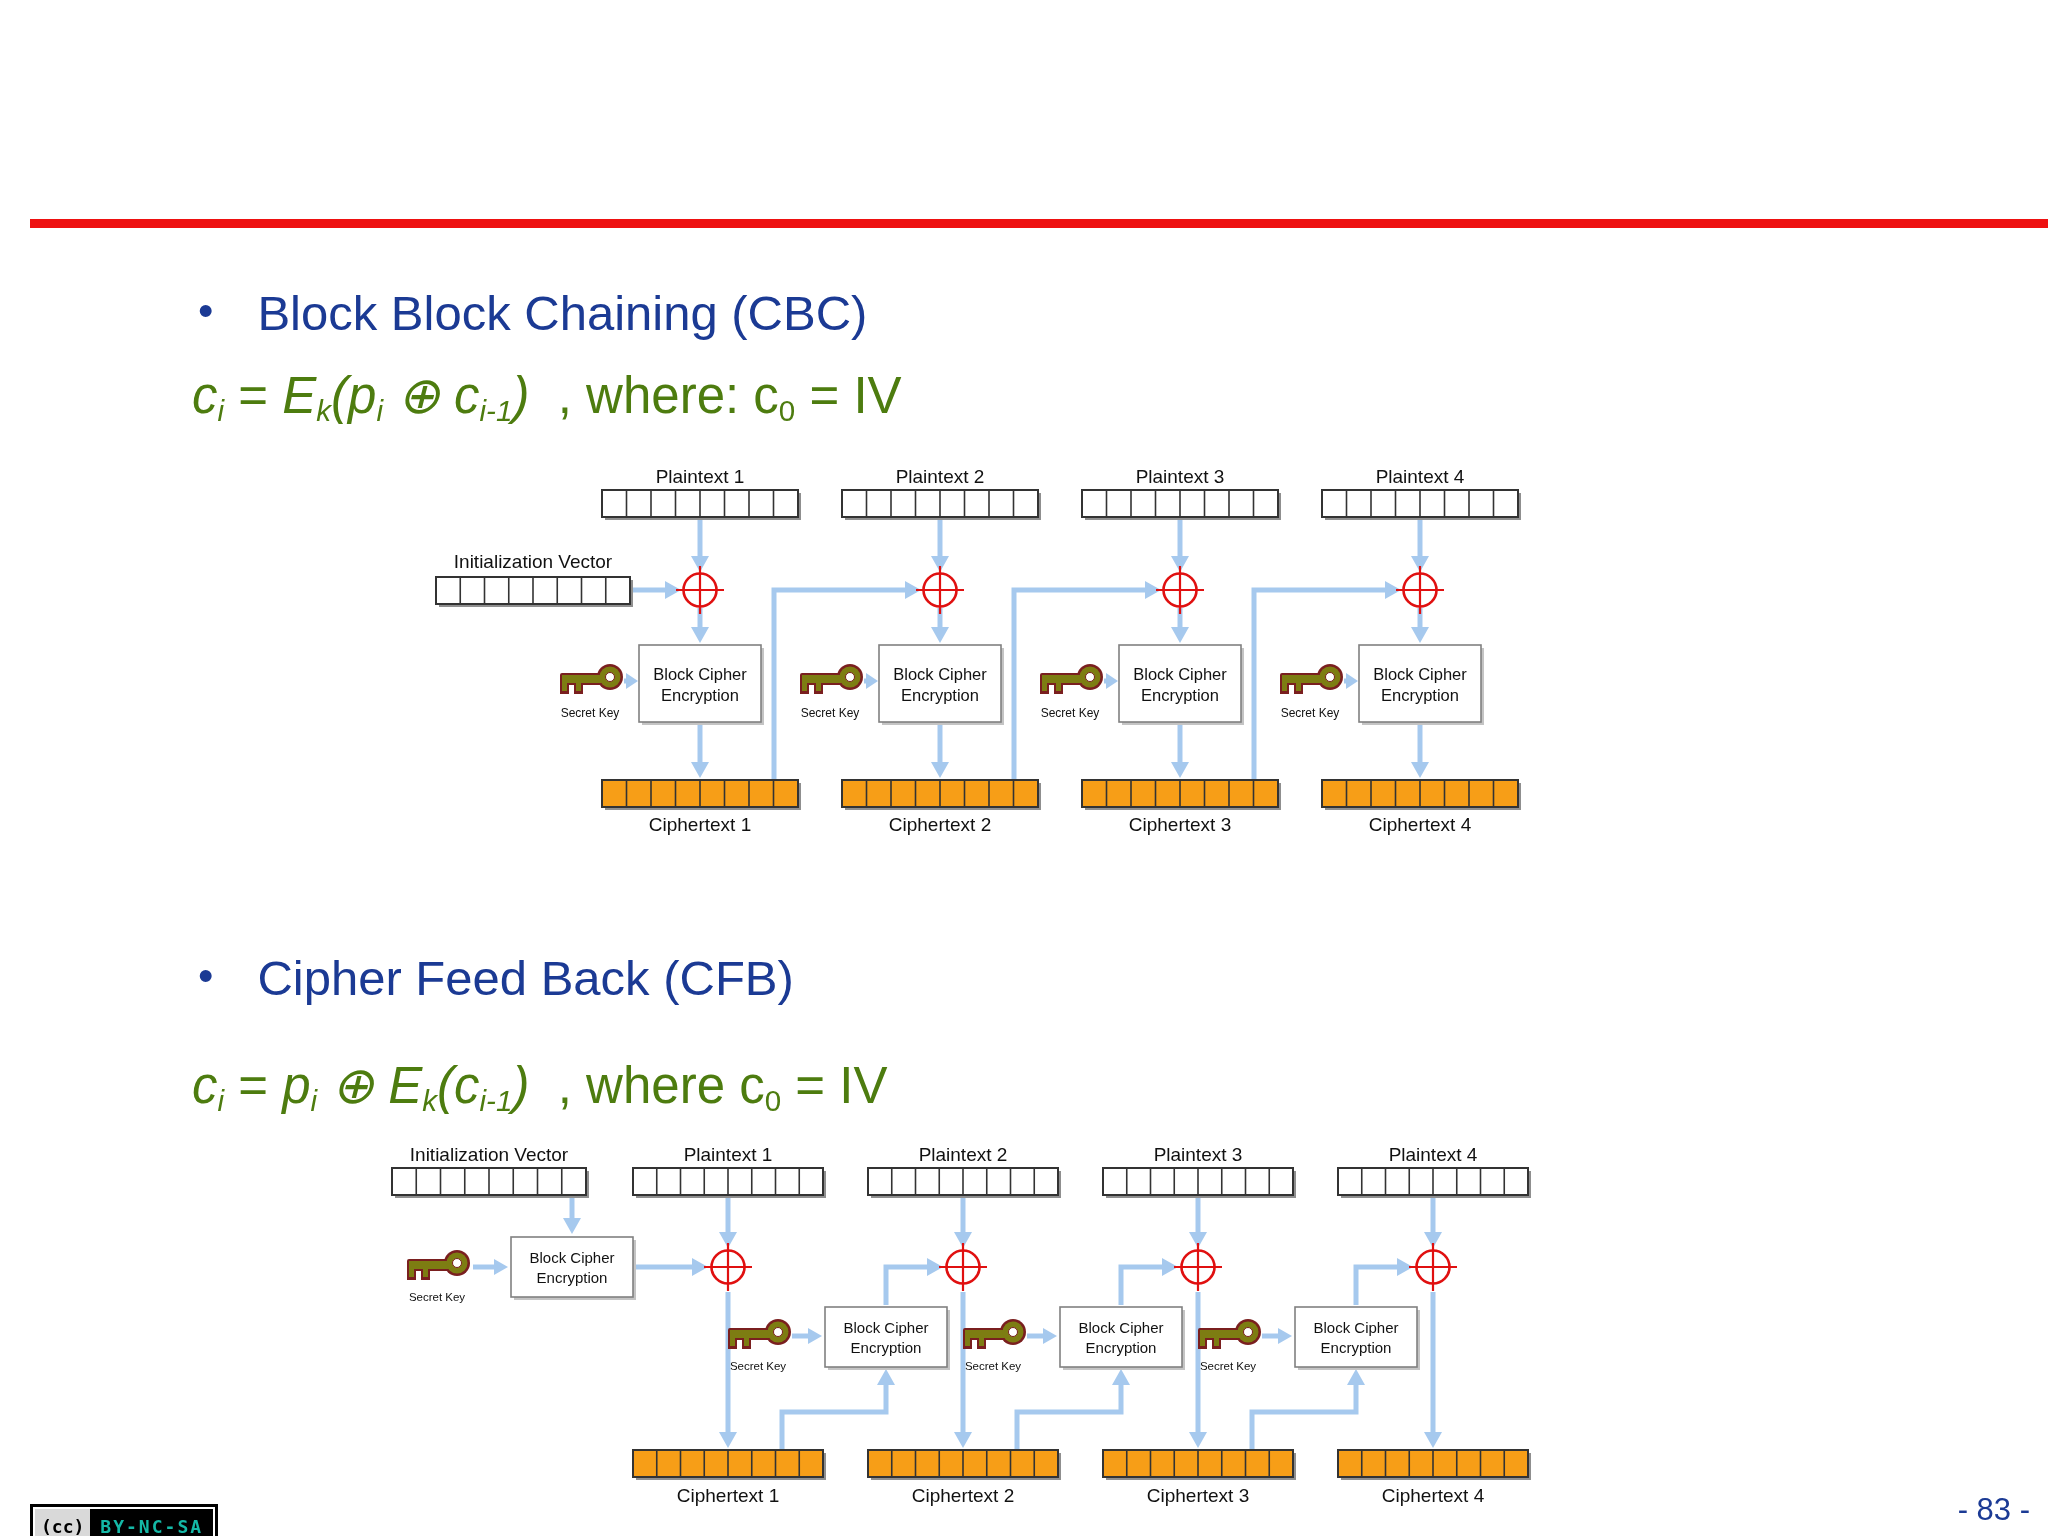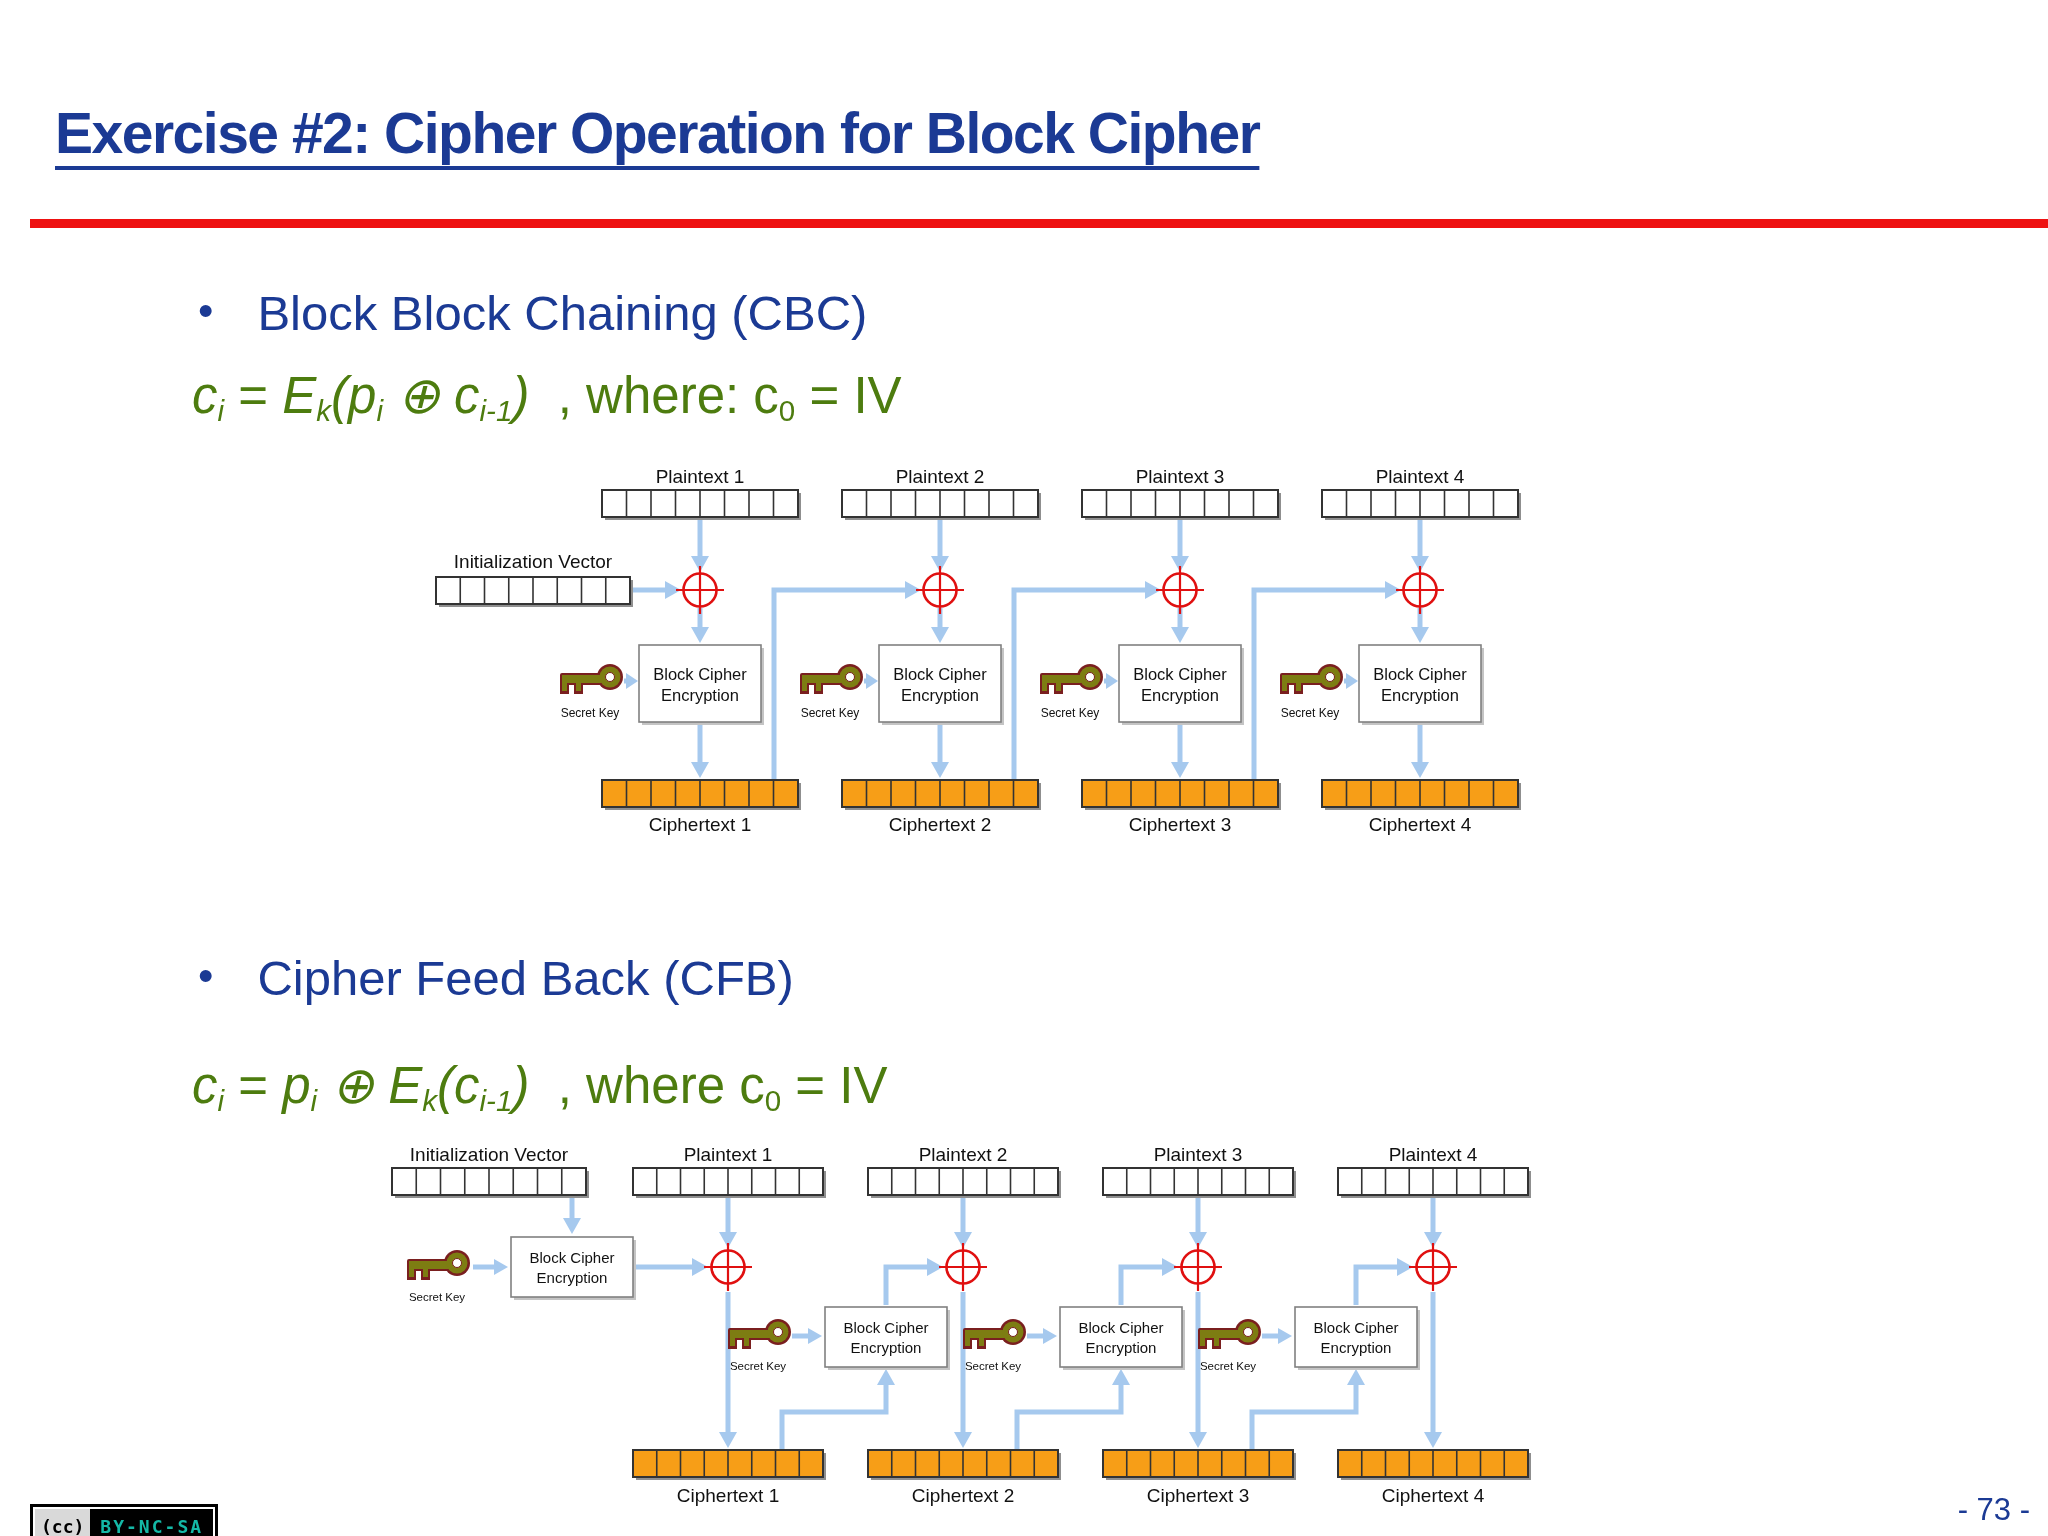--- a/index.html
+++ b/index.html
@@ -48,21 +48,20 @@
   }
   .page-number {
     position:absolute; right:18px; top:1492px; font-size:31px; color:#1b3a94;
   }
 </style>
 </head>
 <body>
 
 <div class="slide">
 
-  <div class="page-title">Exercise #2: Cipher Operation for Block Cipher</div>
   <div class="red-rule"></div>
 
   <div class="bullet-line bullet-1">
     <span class="bullet-dot">•</span>
     <span>Block Block Chaining (CBC)</span>
   </div>
   <div class="formula formula-1"><span class="it">c</span><span class="it sub">i</span><span> = </span><span class="it">E</span><span class="it sub">k</span><span class="it">(p</span><span class="it sub">i</span><span class="it"> ⊕ </span><span class="it">c</span><span class="it sub">i-1</span><span class="it">)</span><span>&nbsp;&nbsp;, where: c</span><span class="sub">0</span><span> = IV</span></div>
 
   <svg id="cbc-svg" style="left:400px; top:458px;" width="1180" height="400" viewBox="400 458 1180 400">
       <g>
@@ -633,15 +632,15 @@
         <circle cx="1433" cy="1267" r="16.5" fill="#fff" stroke="#e01010" stroke-width="2.6"></circle>
         <line x1="1433" y1="1243" x2="1433" y2="1291" stroke="#e01010" stroke-width="2.2"></line>
         <line x1="1409" y1="1267" x2="1457" y2="1267" stroke="#e01010" stroke-width="2.2"></line>
       </g>
     </svg>
 
   <div class="cc-badge">
     <span class="cc-icon">(cc)</span>
     <span class="cc-label">BY-NC-SA</span>
   </div>
-  <div class="page-number">- 73 -</div>
+  <div class="page-number">- 83 -</div>
 
 </div>
 
 </body></html>

